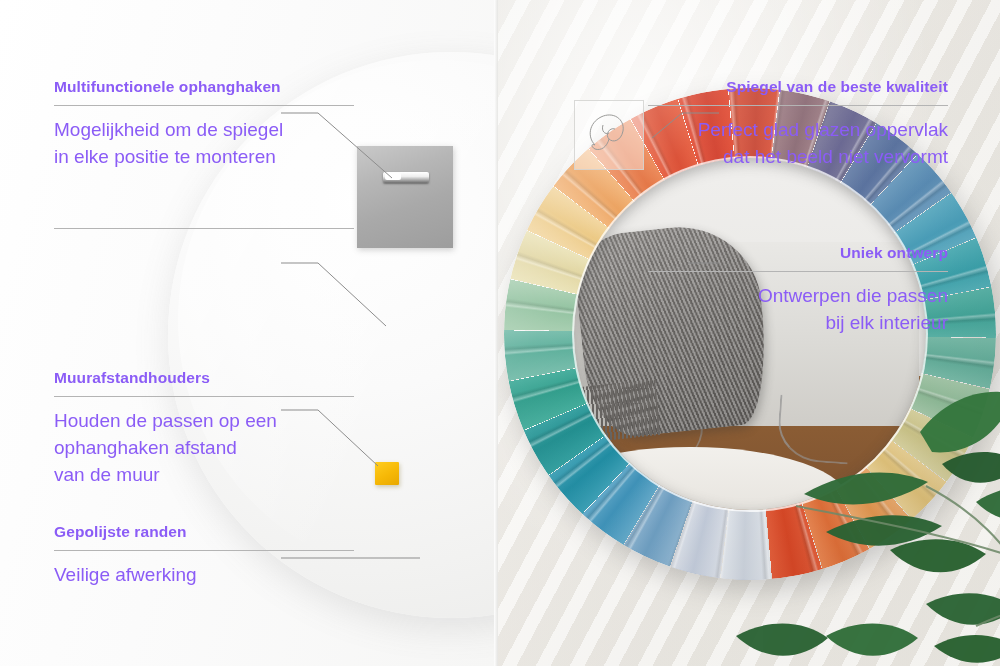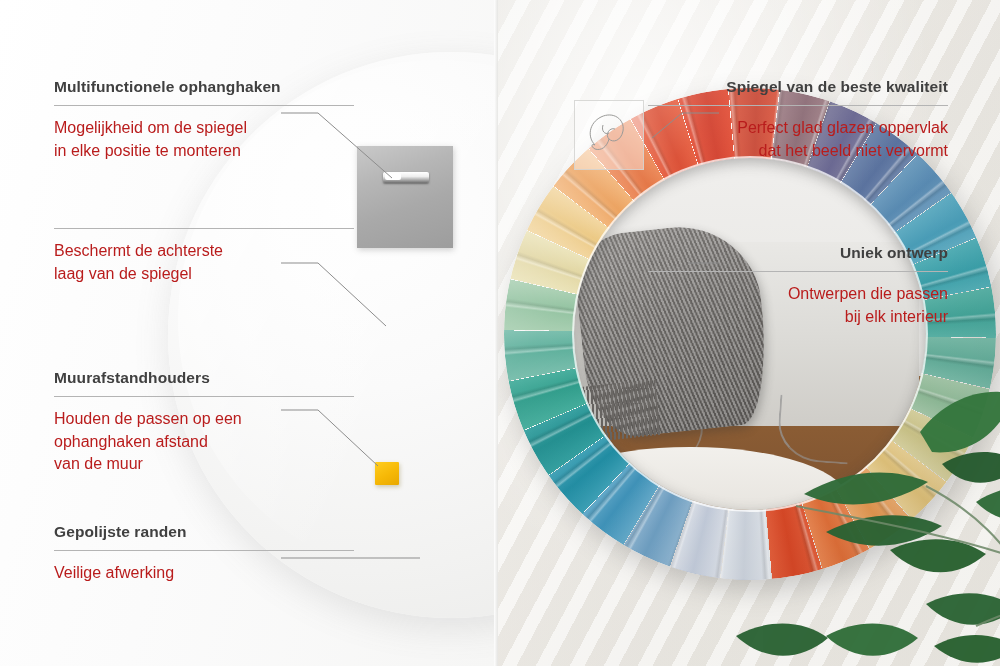--- a/index.html
+++ b/index.html
@@ -179,29 +179,29 @@
   
   .divider{
     position:absolute;left:494px;top:0;width:4px;height:666px;
     background:linear-gradient(90deg,rgba(255,255,255,.95),rgba(228,228,226,.9));
   }
 
   
   .callout{position:absolute;}
   .callout h3{
     margin:0 0 9px 0;
-    font-size:15.5px;font-weight:bold;color:#404040;
+    font-size:15.5px;font-weight:bold;color:#8b5cf6;
     letter-spacing:.1px;white-space:nowrap;
   }
   .callout .rule{
     height:1px;background:#b4b4b4;width:100%;
   }
   .callout p{
     margin:11px 0 0 0;
-    font-size:16px;line-height:1.42;color:#b91c1c;font-weight:400;
+    font-size:19px;line-height:1.42;color:#8b5cf6;font-weight:400;
   }
   .callout.left{left:54px;width:300px;text-align:left;}
   .callout.right{width:300px;text-align:right;}
 
   .c1{top:78px;}
   .c2{top:228px;}
   .c3{top:369px;}
   .c4{top:523px;}
   .r1{right:52px;top:78px;}
   .r2{right:52px;top:244px;}
@@ -342,24 +342,20 @@
     <h3>Multifunctionele ophanghaken</h3>
     <div class="rule"></div>
     <p>
       <span>Mogelijkheid om de spiegel</span><br>
       <span>in elke positie te monteren</span>
     </p>
   </div>
 
   <div class="callout left c2">
     <div class="rule"></div>
-    <p>
-      <span>Beschermt de achterste</span><br>
-      <span>laag van de spiegel</span>
-    </p>
   </div>
 
   <div class="callout left c3">
     <h3>Muurafstandhouders</h3>
     <div class="rule"></div>
     <p>
       <span>Houden de passen op een</span><br>
       <span>ophanghaken afstand</span><br>
       <span>van de muur</span>
     </p>

